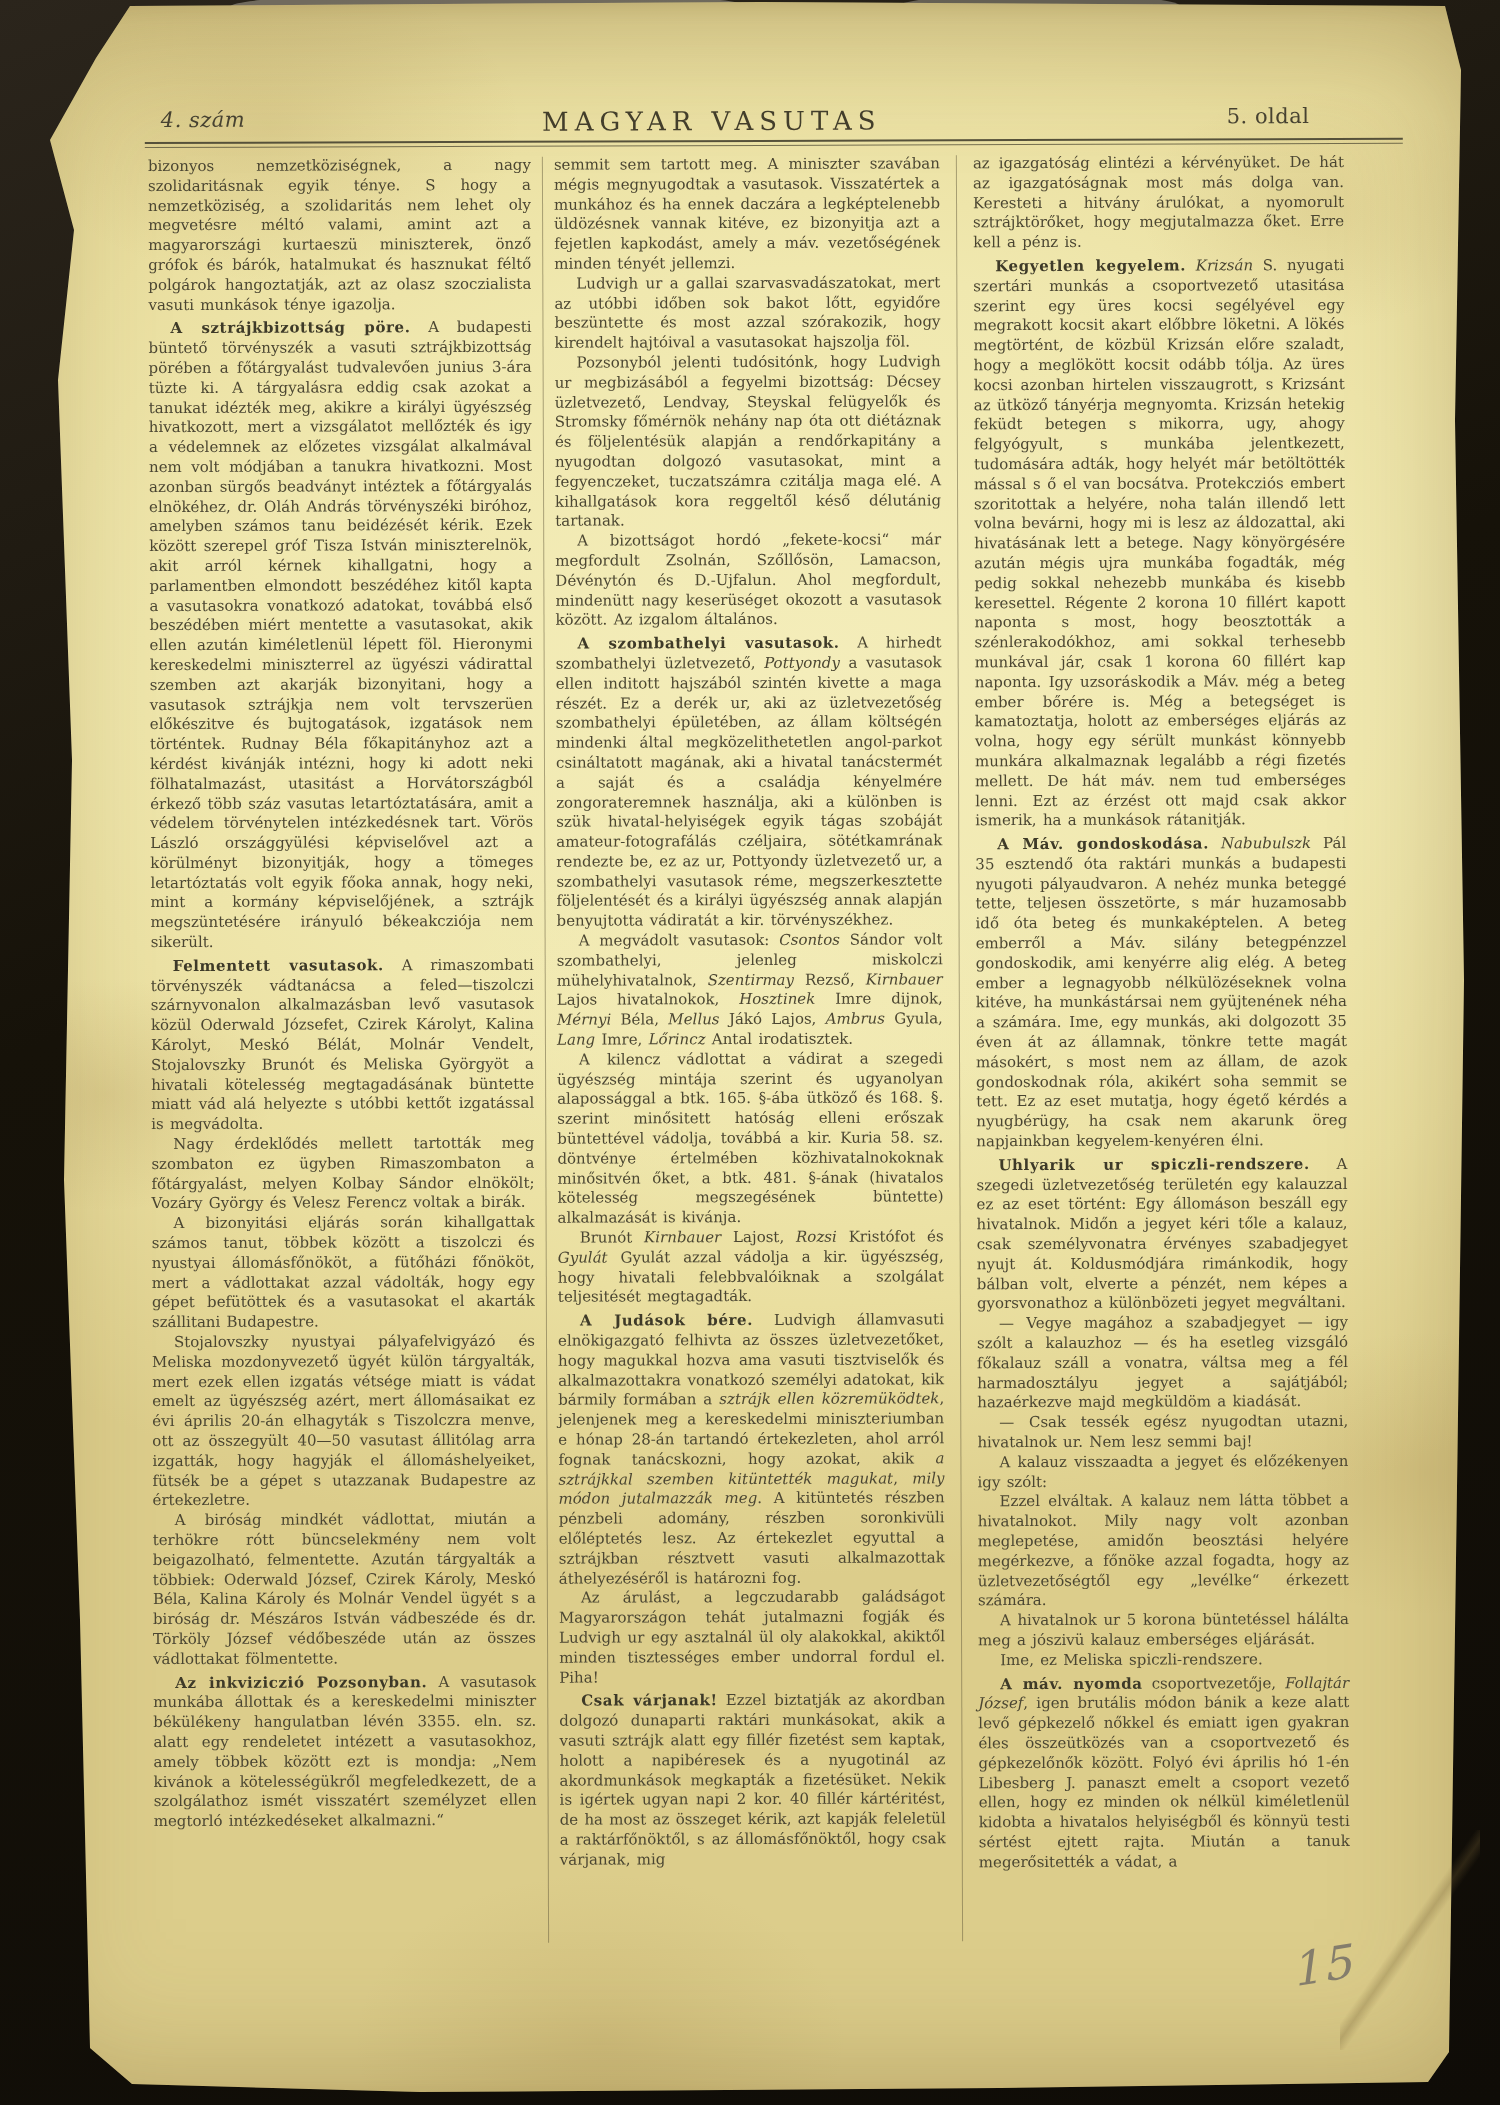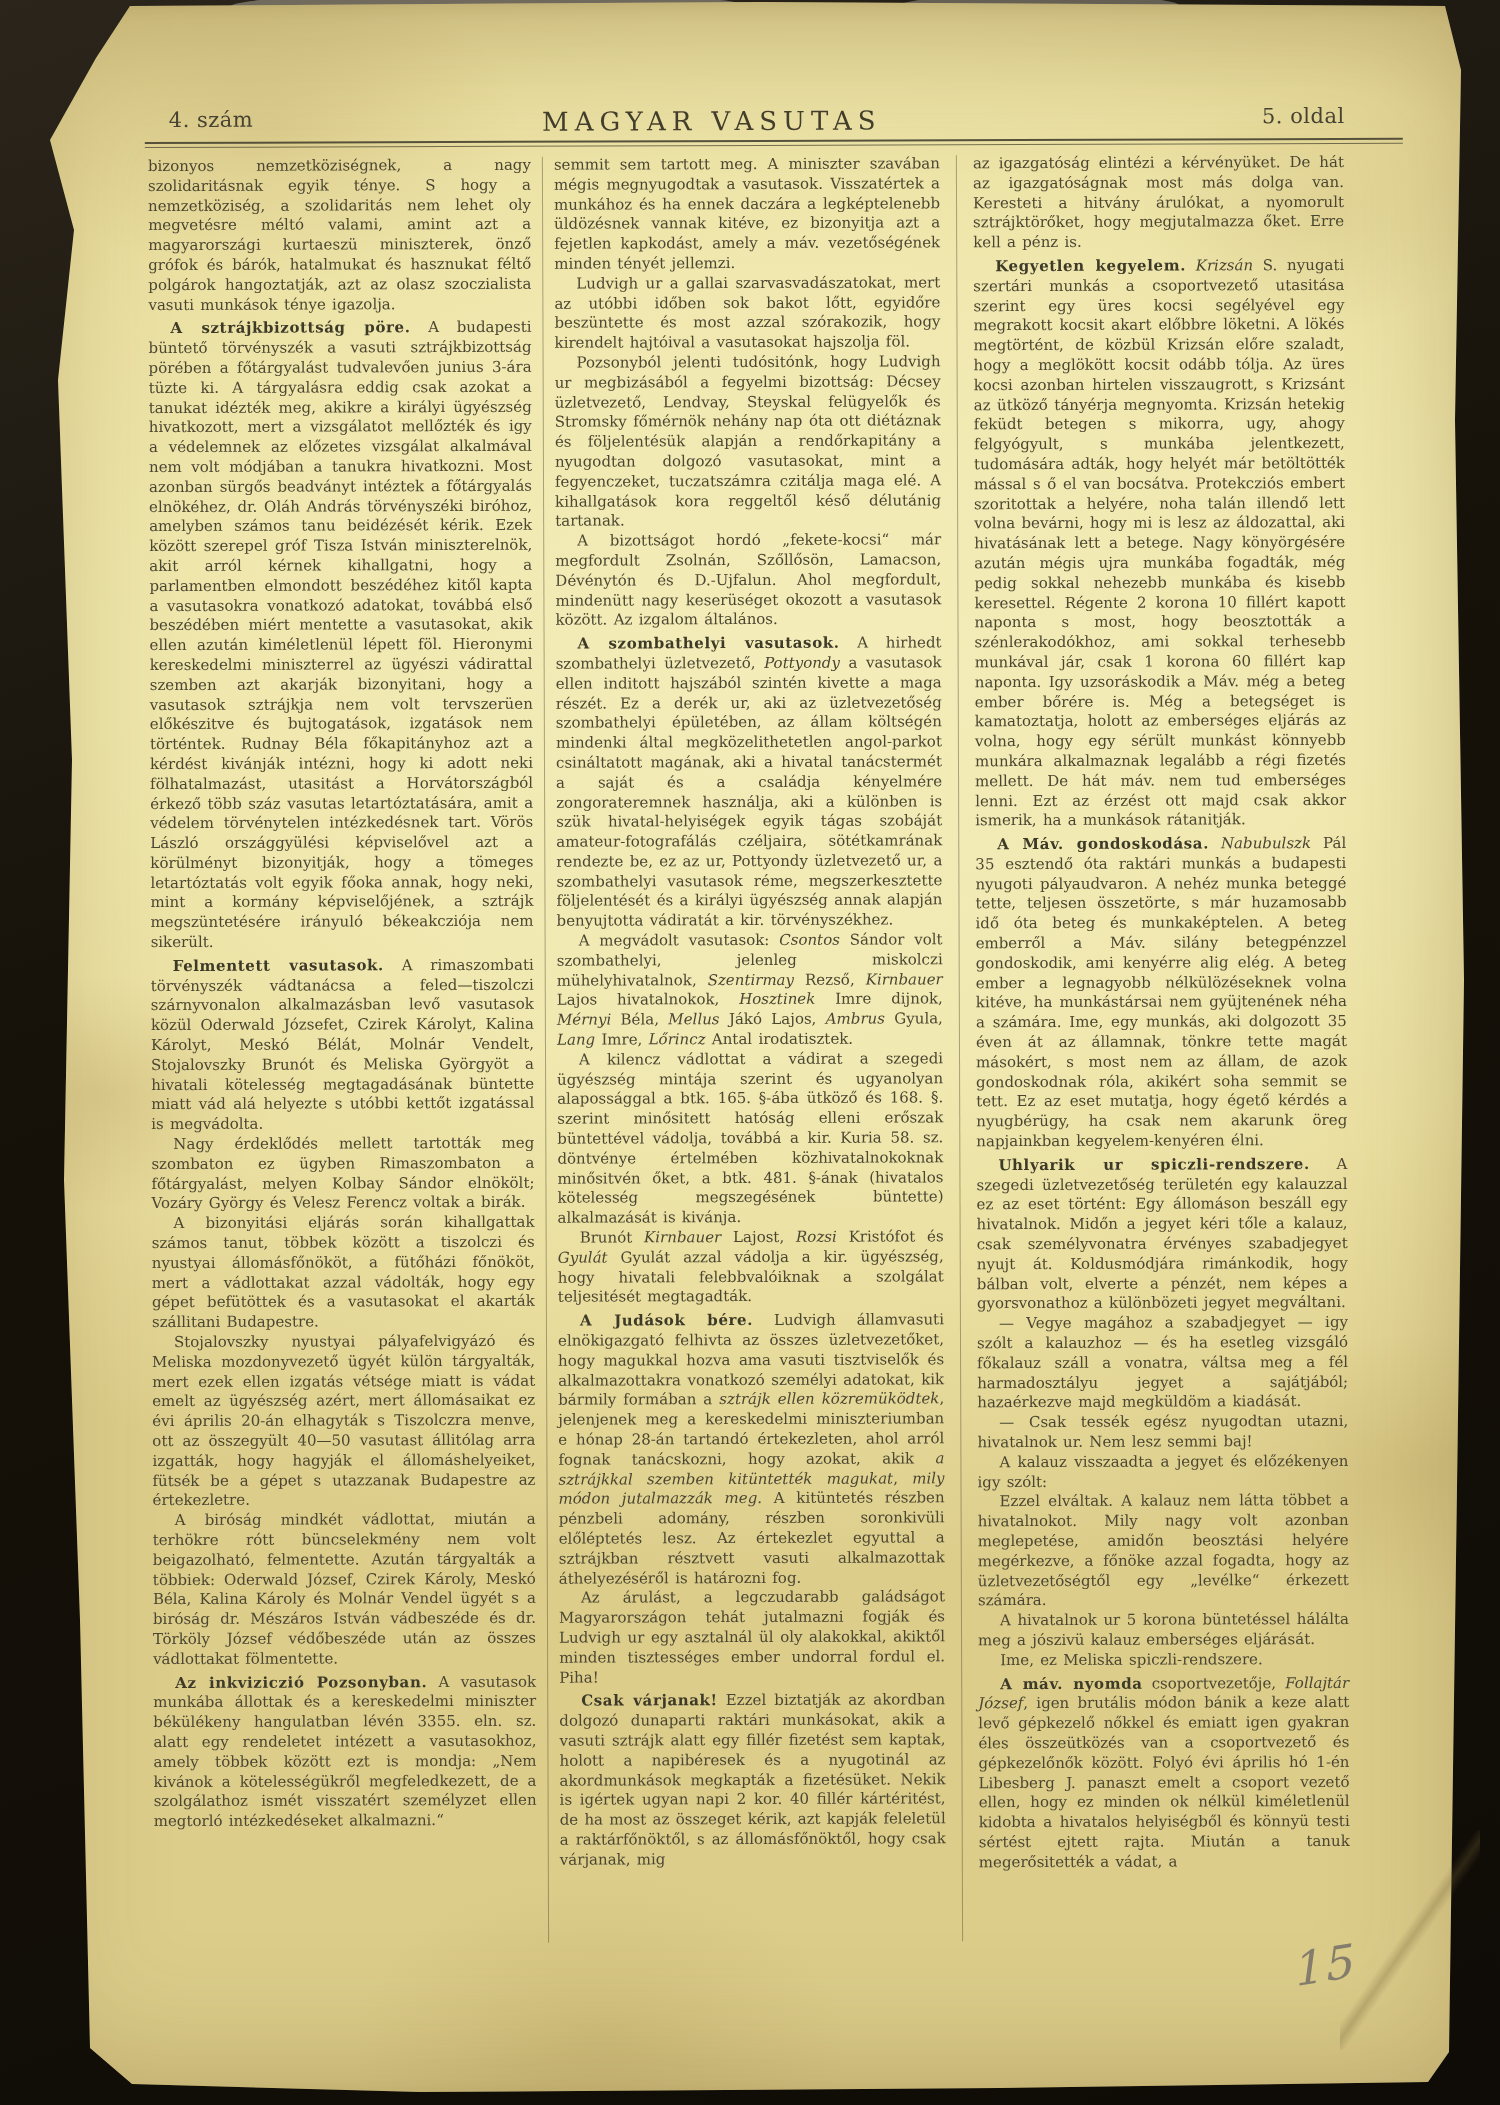--- a/index.html
+++ b/index.html
@@ -28,22 +28,22 @@
       radial-gradient(300px 220px at 95% 70%,rgba(140,105,45,.13),transparent 65%),
       radial-gradient(380px 260px at 40% 97%,rgba(150,118,55,.15),transparent 65%);
     box-shadow:inset 0 0 130px 30px rgba(118,90,38,.34), inset 0 0 24px rgba(90,60,20,.22);
   }
   .crease{
     position:absolute;left:1340px;top:1830px;width:140px;height:220px;pointer-events:none;
     background:linear-gradient(125deg,transparent 46%,rgba(115,95,52,.30) 50%,transparent 54%);
   }
   .printed{position:absolute;inset:0;transform:rotate(-0.2deg);color:#4b4632;}
   .hdr{position:absolute;top:106px;font-size:21px;letter-spacing:.5px;color:#474231;}
-  #issue{left:172px;}
-  #pageno{left:1230px;width:118px;text-align:right;}
+  #issue{left:164px;font-style:italic;}
+  #pageno{left:1230px;width:118px;}
   #masthead{left:0;right:70px;text-align:center;font-size:26px;letter-spacing:6px;color:#433e2b;}
   .rule{position:absolute;left:148px;width:1258px;background:#56513a;}
   #rule-1{top:140px;height:2px;}
   #rule-2{top:145px;height:1px;opacity:.8;}
   .colrule{position:absolute;top:156px;height:1786px;width:1px;background:rgba(96,88,58,.5);}
   #colrule-1{left:545px;}
   #colrule-2{left:959px;}
   .col{position:absolute;top:155px;text-align:justify;
        font-size:15px;line-height:19.8px;word-spacing:1.5px;}
   #col-1{left:151px;width:383px;}

